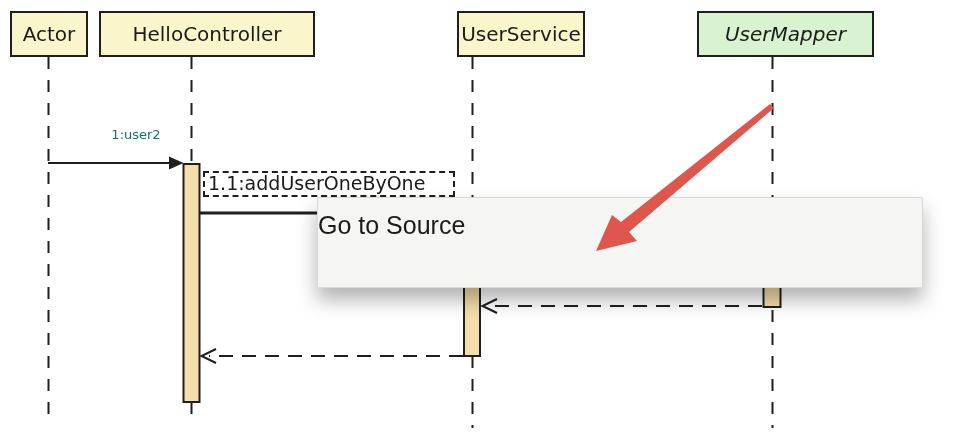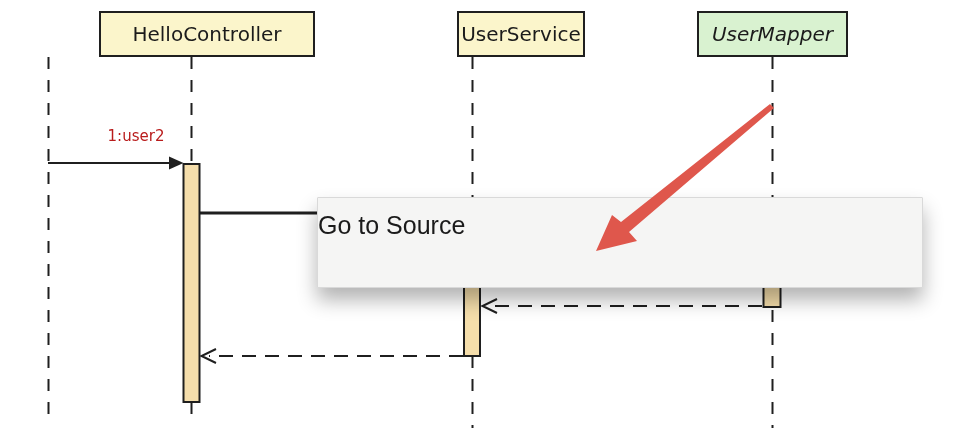--- a/index.html
+++ b/index.html
@@ -11,24 +11,24 @@
   
   .p-box{
     position:absolute;top:11px;height:46px;box-sizing:border-box;
     background:#FBF5CB;border:2px solid #1f1f1f;
     display:flex;align-items:center;justify-content:center;
     font-size:20px;color:#1b1b1b;white-space:nowrap;
   }
   .pb-actor{left:10px;width:78px;}
   .pb-hello{left:99px;width:216px;}
   .pb-us{left:420px;width:128px;margin-left:37px;}
-  .pb-um{left:697px;width:151px;background:#D9F2D0;font-style:italic;}
+  .pb-um{left:697px;width:177px;background:#D9F2D0;font-style:italic;}
   
   .msg-label{
-    position:absolute;font-size:15px;color:#b91c1c;white-space:nowrap;
+    position:absolute;font-size:13px;color:#0f766e;white-space:nowrap;
   }
   .lbl-user2{left:88px;top:127px;width:96px;text-align:center;}
   .self-msg-box{
     position:absolute;left:203px;top:171px;width:252px;height:26px;
     box-sizing:border-box;border:2px dashed #1f1f1f;background:transparent;
     font-size:19px;line-height:21px;padding:0 0 0 3px;color:#1b1b1b;
     white-space:nowrap;overflow:hidden;
   }
   
   .context-menu{
@@ -65,32 +65,36 @@
     <rect x="464" y="213" width="16" height="143" fill="#F5DEAB" stroke="#1f1f1f" stroke-width="2"></rect>
     <rect x="763.5" y="250" width="17" height="57" fill="#F5DEAB" stroke="#1f1f1f" stroke-width="2"></rect>
 
     <line x1="762" y1="306" x2="489" y2="306" stroke="#1f1f1f" stroke-width="2" stroke-dasharray="14 9"></line>
     <path d="M497 299 L482.5 306 L497 313" stroke="#1f1f1f" stroke-width="2" fill="none"></path>
 
     <line x1="463" y1="356" x2="209" y2="356" stroke="#1f1f1f" stroke-width="2" stroke-dasharray="14 9"></line>
     <path d="M216 349 L201.5 356 L216 363" stroke="#1f1f1f" stroke-width="2" fill="none"></path>
   </svg>
 
+  <div class="p-box pb-actor">
+    <span>Actor</span>
+  </div>
   <div class="p-box pb-hello">
     <span>HelloController</span>
   </div>
   <div class="p-box pb-us">
     <span>UserService</span>
   </div>
   <div class="p-box pb-um">
     <span>UserMapper</span>
   </div>
 
   <div class="msg-label lbl-user2">1:user2</div>
 
+  <div class="self-msg-box">1.1:addUserOneByOne</div>
 
   <div class="context-menu">
     <div class="menu-item">Go to Source</div>
   </div>
 
   <svg class="top-layer" width="962" height="434" viewBox="0 0 962 434">
     <polygon points="770,104 621,222 612,215 596,251 637,241 629,232 774,108" fill="#DF574C"></polygon>
   </svg>
 
 </div>

